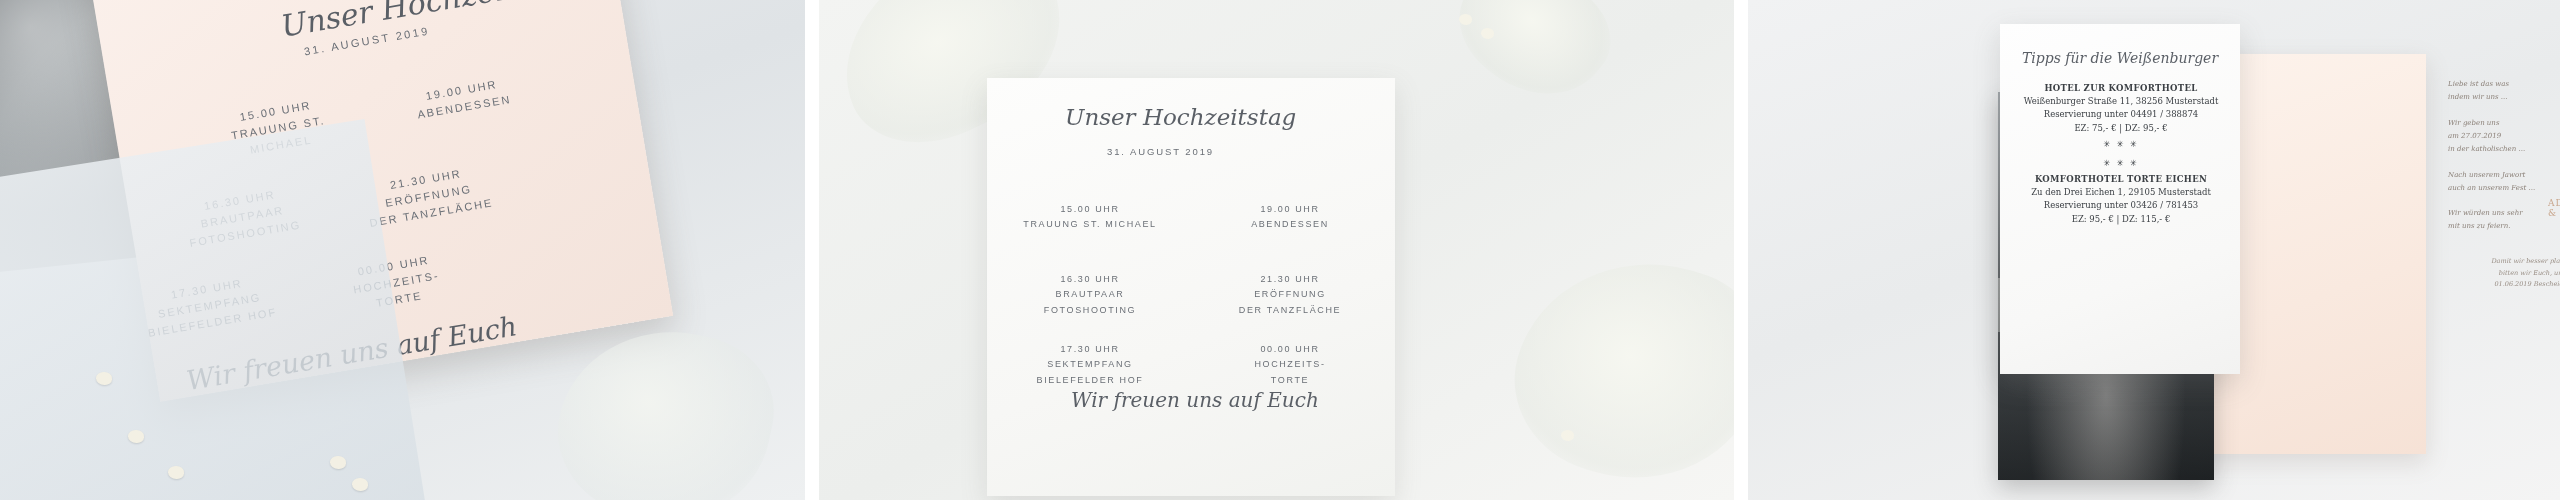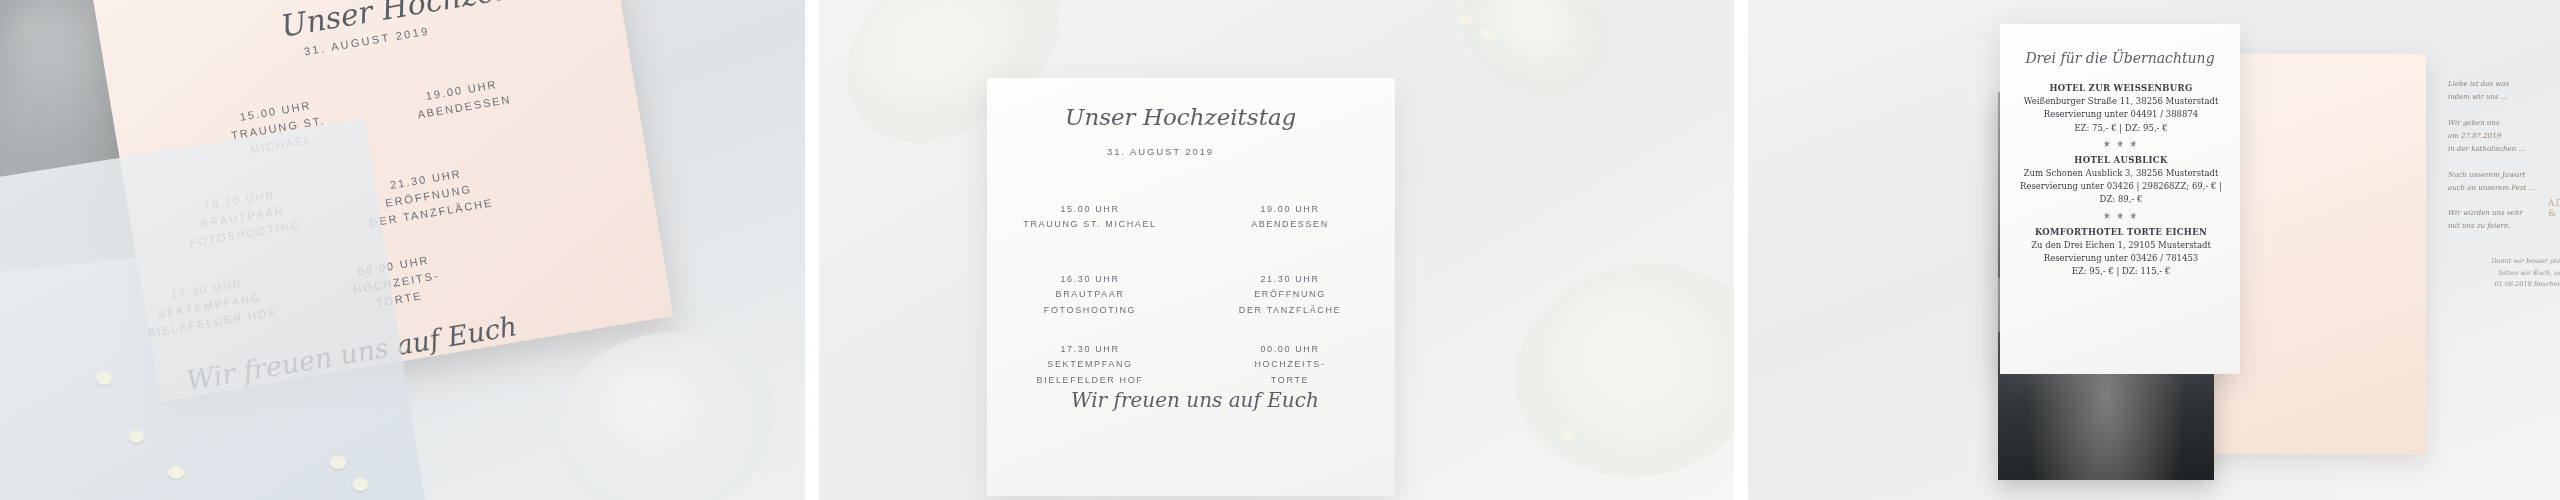--- a/index.html
+++ b/index.html
@@ -319,36 +319,30 @@
     <div class="peach-sign">ADAM &amp; ...</div>
     <div class="peach-foot" style="white-space:pre-line">Damit wir besser planen können,
 bitten wir Euch, uns bis zum
 01.06.2019 Bescheid zu geben.</div>
 
     <div class="card-photo">
       <div class="band"></div>
     </div>
 
     <div class="card-tips"></div>
-    <div class="t-script tips-head">Drei für die Übernachtung</div>
+    <div class="t-script tips-head">Tipps für die Weißenburger</div>
 
     <div class="tips-body">
       <div>
-        <div class="hotel-name">HOTEL ZUR WEISSENBURG</div>
+        <div class="hotel-name">HOTEL ZUR KOMFORTHOTEL</div>
         <div>Weißenburger Straße 11, 38256 Musterstadt</div>
         <div>Reservierung unter 04491 / 388874</div>
         <div>EZ: 75,- € | DZ: 95,- €</div>
       </div>
       <span class="stars">✳ ✳ ✳</span>
-      <div>
-        <div class="hotel-name">HOTEL AUSBLICK</div>
-        <div>Zum Schonen Ausblick 3, 38256 Musterstadt</div>
-        <div>Reservierung unter 03426 | 298268ZZ; 69,- € |</div>
-        <div>DZ: 89,- €</div>
-      </div>
       <span class="stars">✳ ✳ ✳</span>
       <div>
         <div class="hotel-name">KOMFORTHOTEL TORTE EICHEN</div>
         <div>Zu den Drei Eichen 1, 29105 Musterstadt</div>
         <div>Reservierung unter 03426 / 781453</div>
         <div>EZ: 95,- € | DZ: 115,- €</div>
       </div>
     </div>
   </div>
 

